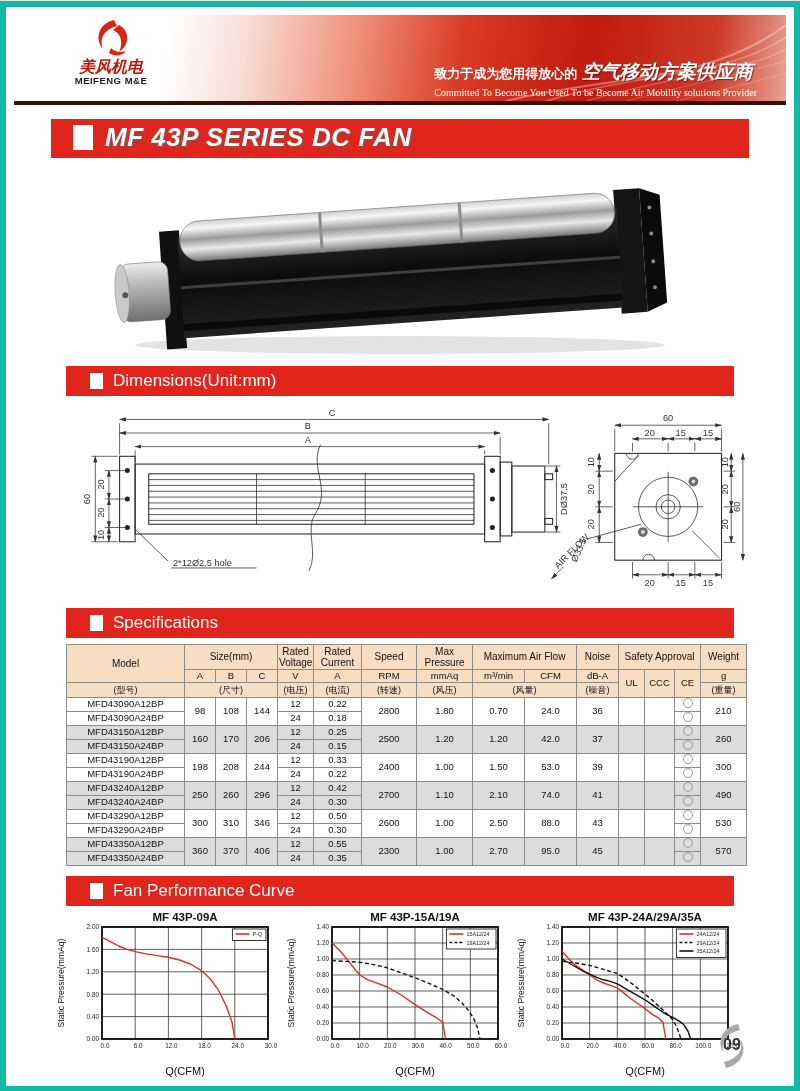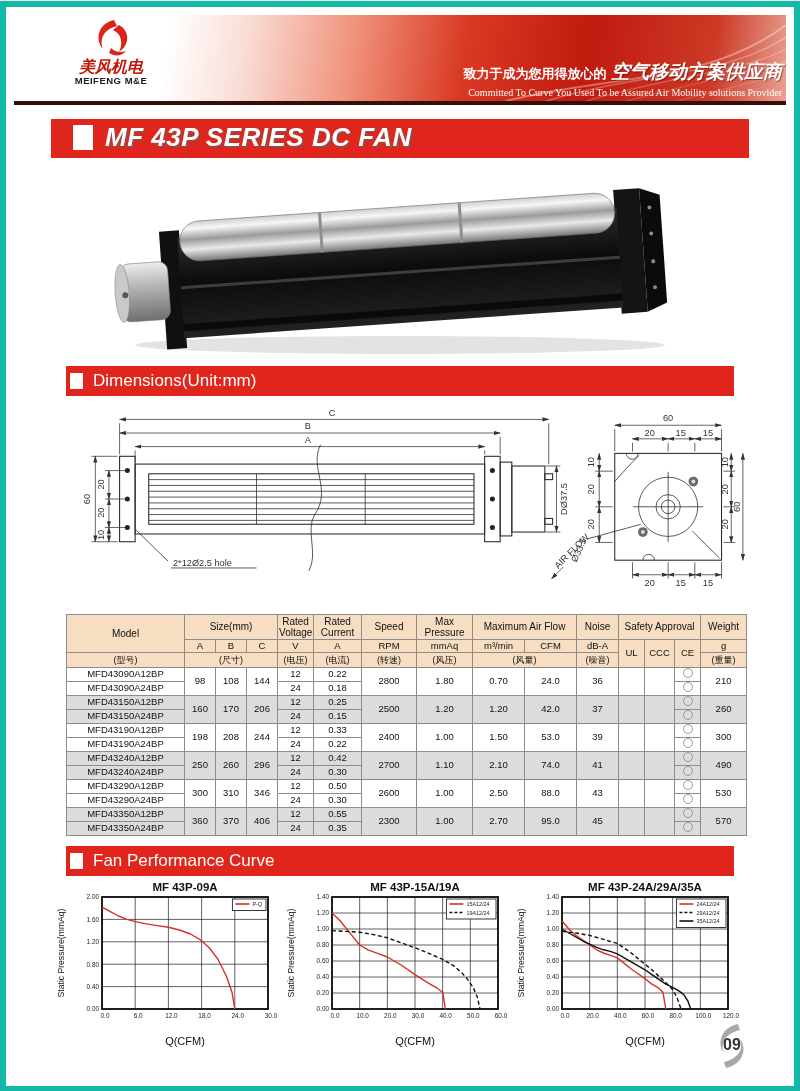--- a/index.html
+++ b/index.html
@@ -7,30 +7,30 @@
 
   
   .hdr{margin:8px 8px 0;height:86px;position:relative;border-bottom:4px solid #35100a;
     background:linear-gradient(98deg,#ffffff 0%,#ffffff 20%,#f9ddd6 30%,#f0917a 44%,#d93a24 58%,#c11a0e 74%,#cc3a26 90%,#e9a294 100%);}
   .hdr-waves{position:absolute;right:0;top:0;width:320px;height:86px;}
   .logo{position:absolute;left:42px;top:4px;width:110px;text-align:center;}
   .logo-mark{display:block;margin:0 auto;}
   .logo-cn{font-size:16px;font-weight:bold;font-style:italic;color:#c01509;line-height:1;margin-top:-2px;}
   .logo-en{font-size:9.5px;font-weight:bold;color:#1c1c1c;letter-spacing:.5px;}
   .hdr-title{position:absolute;left:152px;top:44px;font-size:31px;font-weight:900;font-style:italic;color:#0d0d0d;letter-spacing:.5px;}
-  .hdr-slogan{position:absolute;right:4px;top:44px;text-align:right;color:#fff;}
+  .hdr-slogan{position:absolute;right:29px;top:44px;color:#fff;}
   .slogan-cn .s1{font-size:13px;font-weight:bold;}
   .slogan-cn .s2{font-size:19px;font-weight:900;font-style:italic;text-shadow:1px 1px 1px rgba(80,0,0,.5);}
   .slogan-en{font-family:"Liberation Serif",serif;font-size:10px;margin-top:2px;}
 
   
   .series-bar{margin:14px 45px 8px;background:#e0251c;display:flex;align-items:center;gap:12px;padding:3px 12px 5px 22px;}
   .series-bar .sq{width:20px;height:25px;background:#fff;flex:0 0 auto;}
   .series-text{color:#fff;font-size:26px;font-weight:900;font-style:italic;letter-spacing:.5px;text-shadow:2px 2px 1px rgba(100,100,100,.55);}
-  .sec-bar{margin:0 60px;background:#e0251c;display:flex;align-items:center;gap:10px;padding:5px 4px;}
+  .sec-bar{margin:0 60px;background:#e0251c;display:flex;align-items:center;gap:10px;padding:5px 24px;}
   .sec-bar .sq2{width:13px;height:16px;background:#fff;flex:0 0 auto;}
   .sec-text{color:#fff;font-size:17px;}
 
   
   .photo{height:200px;display:flex;align-items:center;justify-content:center;}
 
   
   .dims{height:208px;padding:4px 60px 0;}
   .dim-svg .edge rect,.dim-svg .edge path,.dim-svg .edge line{fill:none;stroke:#2b2b2b;stroke-width:1.1;}
   .dim-svg .thin{fill:none;stroke:#2b2b2b;stroke-width:.8;}
@@ -85,21 +85,21 @@
         <path d="M20,34 C26,38 33,37 37,32 C32,34 26,33 22,29 Z" fill="#d8241a"></path>
       </svg>
       <div class="logo-cn">美风机电</div>
       <div class="logo-en">MEIFENG M&amp;E</div>
     </div>
     <div class="hdr-slogan">
       <div class="slogan-cn">
         <span class="s1">致力于成为您用得放心的</span>
         <span class="s2">空气移动方案供应商</span>
       </div>
-      <div class="slogan-en">Committed To Curve You Used To be Assured Air Mobility solutions Provider</div>
+      <div class="slogan-en">Committed To Become You Used To be Become Air Mobility solutions Provider</div>
     </div>
   </div>
 
   <div class="series-bar">
     <span class="sq"></span>
     <span class="series-text">MF 43P SERIES DC FAN</span>
   </div>
 
   <div class="photo">
     <svg width="600" height="198" viewBox="0 0 600 198">
@@ -270,20 +270,24 @@
       <line class="dim" x1="583.3" y1="167" x2="583.3" y2="184"></line>
         <line class="dim" x1="620" y1="167" x2="620" y2="184"></line>
         <line class="dim" x1="647.5" y1="167" x2="647.5" y2="184"></line>
         <line class="dim" x1="675" y1="167" x2="675" y2="184"></line>
       <text x="601" y="192" text-anchor="middle">20</text>
       <text x="633" y="192" text-anchor="middle">15</text>
       <text x="661" y="192" text-anchor="middle">15</text>
     </svg>
   </div>
 
+  <div class="sec-bar">
+    <span class="sq2"></span>
+    <span class="sec-text">Specifications</span>
+  </div>
   <div class="spec-wrap">
     <table class="spec">
       <colgroup>
         <col style="width:118px">
           <col style="width:31px">
           <col style="width:31px">
           <col style="width:31px">
         <col style="width:36px">
           <col style="width:48px">
           <col style="width:55px">

